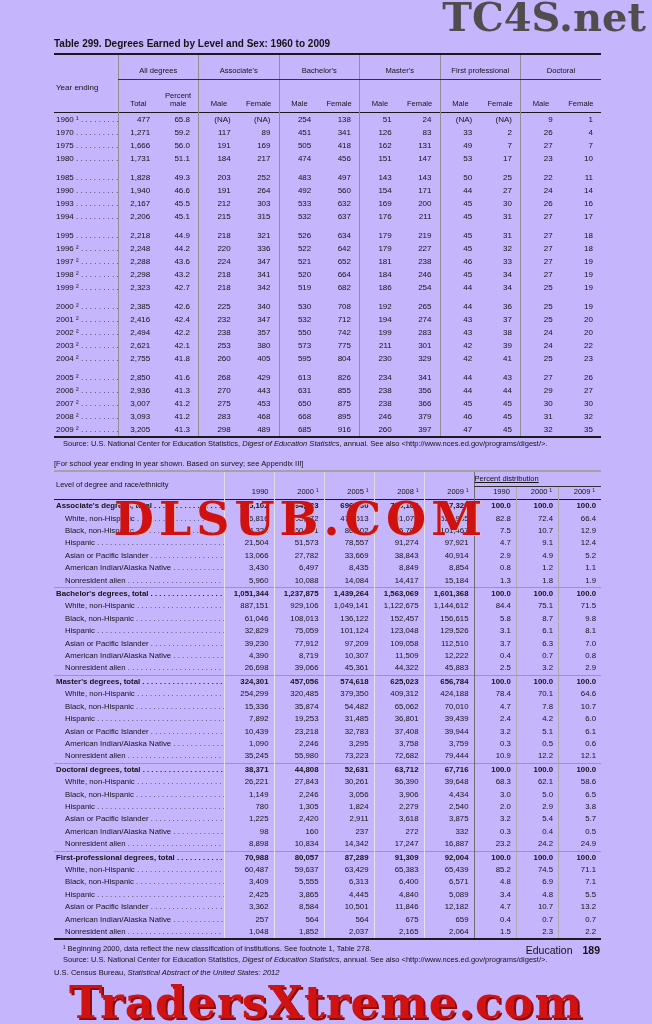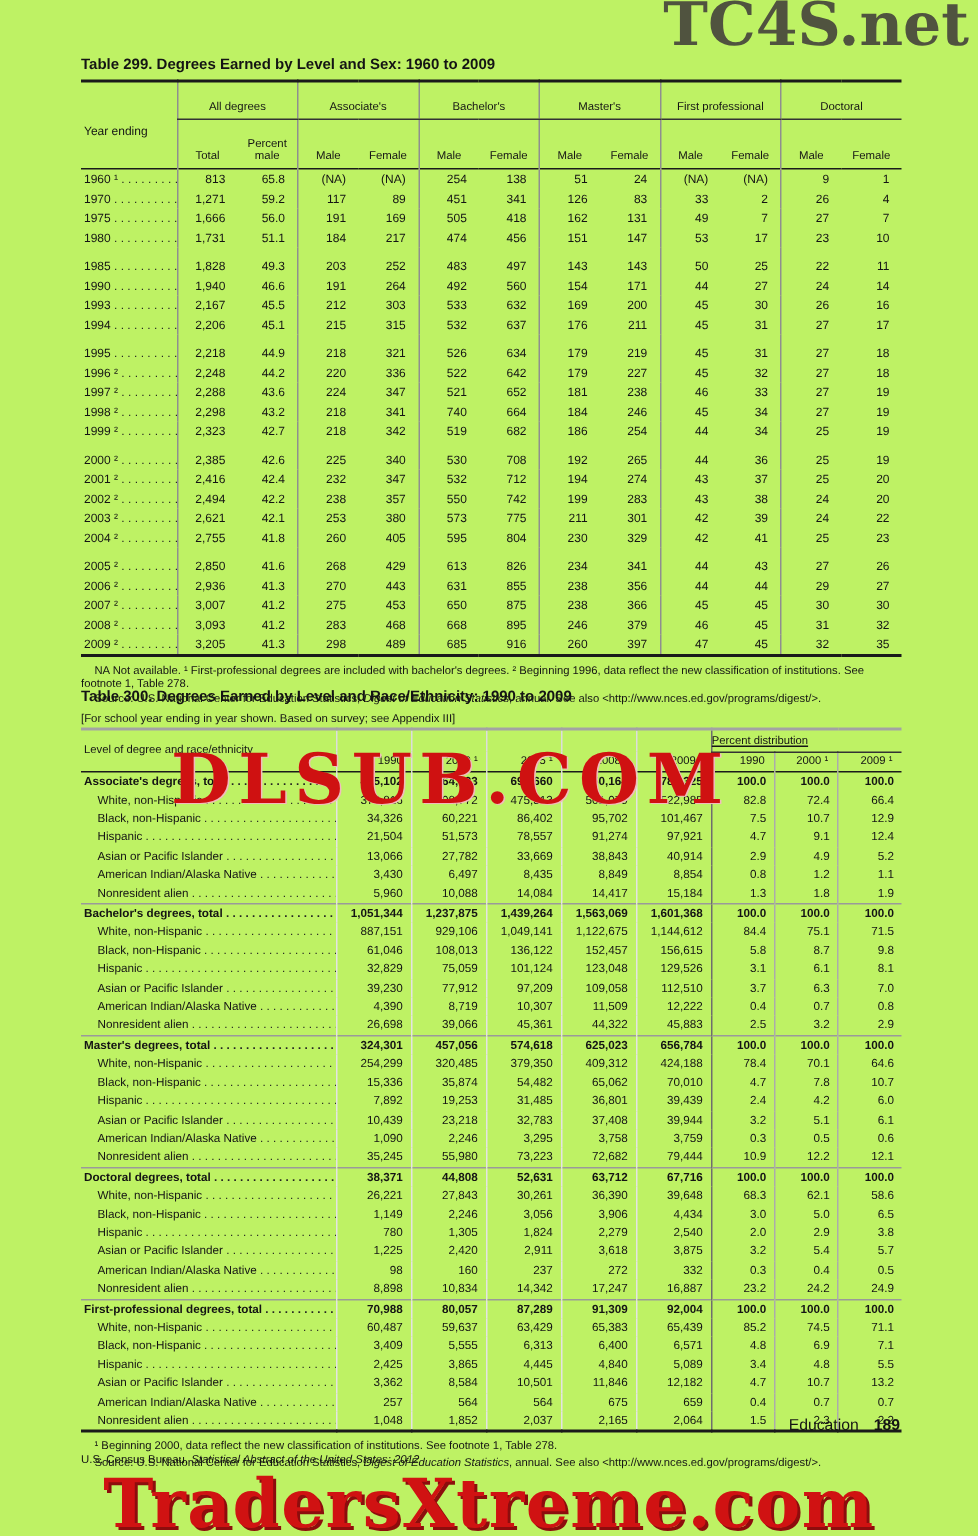--- a/index.html
+++ b/index.html
@@ -1,16 +1,16 @@
 <!DOCTYPE html>
 <html><head>
 <meta charset="utf-8">
 <style>
   html,body{margin:0;padding:0;background:#ffffff;}
-  .page{position:relative;width:652px;height:1024px;background:#bef264;overflow:hidden;
+  .page{position:relative;width:652px;height:1024px;background:#c4b5fd;overflow:hidden;
         font-family:"Liberation Sans","DejaVu Sans",sans-serif;color:#141414;}
 
   
   .wm{position:absolute;font-family:"DejaVu Serif","Liberation Serif",serif;font-weight:bold;white-space:nowrap;}
   .wm-top{top:-7px;right:6px;font-size:40px;opacity:.9;}
   .wm-mid{left:114px;top:492px;font-size:46px;letter-spacing:5px;text-shadow:1px 1px 0 #f1bcbc;}
   .wm-bottom{left:0;width:652px;top:976px;text-align:center;font-size:45px;letter-spacing:1px;text-shadow:2px 2px 0 #8d0d0d;}
 
   
   .sec{position:absolute;left:54px;width:547px;}
@@ -110,21 +110,21 @@
             <th class="sub">Female</th>
             <th class="sub gb">Male</th>
             <th class="sub">Female</th>
             <th class="sub gb">Male</th>
             <th class="sub">Female</th>
           </tr>
         </thead>
       <tbody id="t299-body">
           <tr>
             <td class="stub"><span class="lbl">1960 ¹</span><span class="leader"> . . . . . . . . . . . . . . . . . . . . . . . . . . . . . . . . . . . . . . . . . . . . . . . . . . . . . . . . . . . . . . . . . . . . . . . . . . . . . . . . . . . . . . . . . .</span></td>
-            <td class="num gb">813</td>
+            <td class="num gb">477</td>
             <td class="num">65.8</td>
             <td class="num gb">(NA)</td>
             <td class="num">(NA)</td>
             <td class="num gb">254</td>
             <td class="num">138</td>
             <td class="num gb">51</td>
             <td class="num">24</td>
             <td class="num gb">(NA)</td>
             <td class="num">(NA)</td>
             <td class="num gb">9</td>
@@ -279,21 +279,21 @@
             <td class="num">33</td>
             <td class="num gb">27</td>
             <td class="num">19</td>
           </tr>
           <tr>
             <td class="stub"><span class="lbl">1998 ²</span><span class="leader"> . . . . . . . . . . . . . . . . . . . . . . . . . . . . . . . . . . . . . . . . . . . . . . . . . . . . . . . . . . . . . . . . . . . . . . . . . . . . . . . . . . . . . . . . . .</span></td>
             <td class="num gb">2,298</td>
             <td class="num">43.2</td>
             <td class="num gb">218</td>
             <td class="num">341</td>
-            <td class="num gb">740</td>
+            <td class="num gb">520</td>
             <td class="num">664</td>
             <td class="num gb">184</td>
             <td class="num">246</td>
             <td class="num gb">45</td>
             <td class="num">34</td>
             <td class="num gb">27</td>
             <td class="num">19</td>
           </tr>
           <tr>
             <td class="stub"><span class="lbl">1999 ²</span><span class="leader"> . . . . . . . . . . . . . . . . . . . . . . . . . . . . . . . . . . . . . . . . . . . . . . . . . . . . . . . . . . . . . . . . . . . . . . . . . . . . . . . . . . . . . . . . . .</span></td>
@@ -455,26 +455,24 @@
             <td class="num">916</td>
             <td class="num gb">260</td>
             <td class="num">397</td>
             <td class="num gb">47</td>
             <td class="num">45</td>
             <td class="num gb">32</td>
             <td class="num">35</td>
           </tr>
         </tbody>
     </table>
-    <div class="footnote">NA Not available.  ¹ First-professional degrees are included with bachelor's degrees.  ² Beginning 1996, data reflect the new classification of institutions. See footnote 1, Table 278.</div>
     <div class="source"><span>Source: U.S. National Center for Education Statistics, </span><i>Digest of Education Statistics</i><span>, annual. See also &lt;http://www.nces.ed.gov/programs/digest/&gt;.</span></div>
   </section>
 
   <section class="sec t300">
-    <div class="tbl-title">Table 300. Degrees Earned by Level and Race/Ethnicity: 1990 to 2009</div>
     <div class="tbl-sub">[For school year ending in year shown. Based on survey; see Appendix III]</div>
     <table id="t300">
       <colgroup>
         <col class="c-stub300">
           <col class="c-year">
           <col class="c-year">
           <col class="c-year">
           <col class="c-year">
           <col class="c-year">
           <col class="c-pct">

